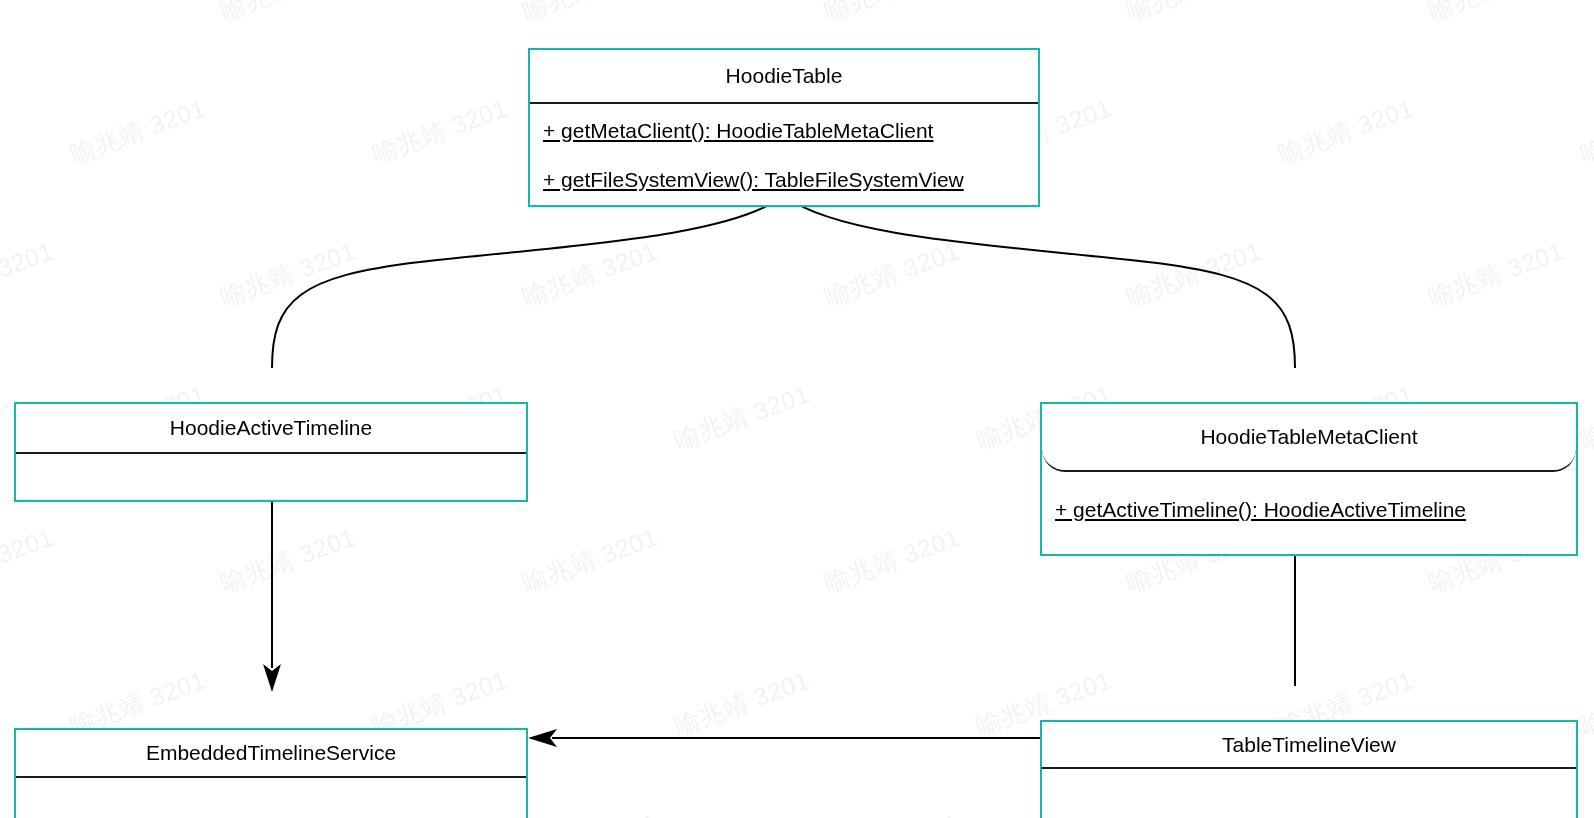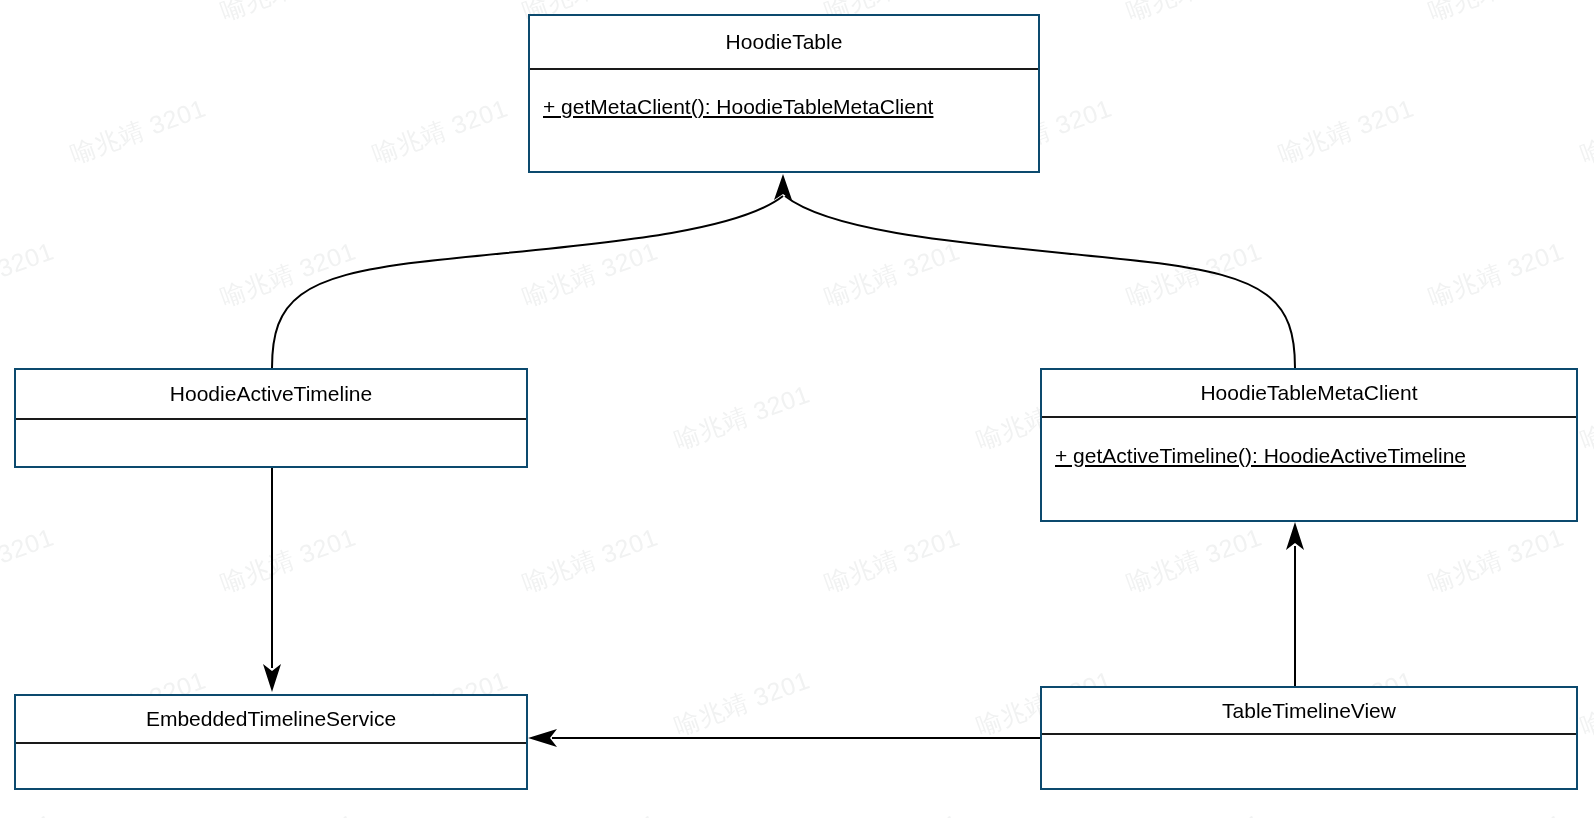--- a/index.html
+++ b/index.html
@@ -60,22 +60,23 @@
   #connector-layer polygon {
     fill: #000000;
     stroke: none;
   }
 
   
   .uml-class {
     position: absolute;
     box-sizing: border-box;
     background: #ffffff;
-    border: 2px solid #0c4a6e;
+    border: 2px solid #14b8a6;
     z-index: 2;
+    margin-top: 34px;
   }
   .class-title {
     box-sizing: border-box;
     text-align: center;
     font-size: 21px;
     color: #000000;
     display: flex;
     align-items: center;
     justify-content: center;
     border-bottom: 2px solid #1a1a1a;
@@ -103,21 +104,21 @@
   #class-hoodie-table      { left: 528px; top: 14px;  width: 512px; height: 159px; }
   #class-hoodie-table      .class-title   { height: 54px; }
   #class-hoodie-table      .class-members { height: 101px; }
   #class-hoodie-table      .member-row:first-child { margin-bottom: 28px; }
 
   #class-table-fs-view     { left: 14px;  top: 368px; width: 514px; height: 100px; }
   #class-table-fs-view     .class-title   { height: 50px; }
   #class-table-fs-view     .class-members { height: 46px; }
 
   #class-meta-client       { left: 1040px; top: 368px; width: 538px; height: 154px; }
-  #class-meta-client       .class-title   { height: 48px; }
+  #class-meta-client       .class-title   { height: 68px; border-radius: 23px; }
   #class-meta-client       .class-members { height: 100px; }
   #class-meta-client       .member-row:first-child { margin-bottom: 26px; }
 
   #class-embedded-service  { left: 14px;  top: 694px; width: 514px; height: 96px; }
   #class-embedded-service  .class-title   { height: 48px; }
   #class-embedded-service  .class-members { height: 44px; }
 
   #class-table-timeline    { left: 1040px; top: 686px; width: 538px; height: 104px; }
   #class-table-timeline    .class-title   { height: 47px; }
   #class-table-timeline    .class-members { height: 48px; }
@@ -196,20 +197,21 @@
     <g>
       <line x1="1040" y1="738" x2="552" y2="738"></line>
       <polygon points="528,738 557,729 550,738 557,747"></polygon>
     </g>
   </svg>
 
   <div class="uml-class" id="class-hoodie-table">
     <div class="class-title">HoodieTable</div>
     <div class="class-members">
       <div class="member-row">+ getMetaClient(): HoodieTableMetaClient</div>
+      <div class="member-row">+ getFileSystemView(): TableFileSystemView</div>
     </div>
   </div>
 
   <div class="uml-class" id="class-table-fs-view">
     <div class="class-title">HoodieActiveTimeline</div>
     <div class="class-members empty"></div>
   </div>
 
   <div class="uml-class" id="class-meta-client">
     <div class="class-title">HoodieTableMetaClient</div>

